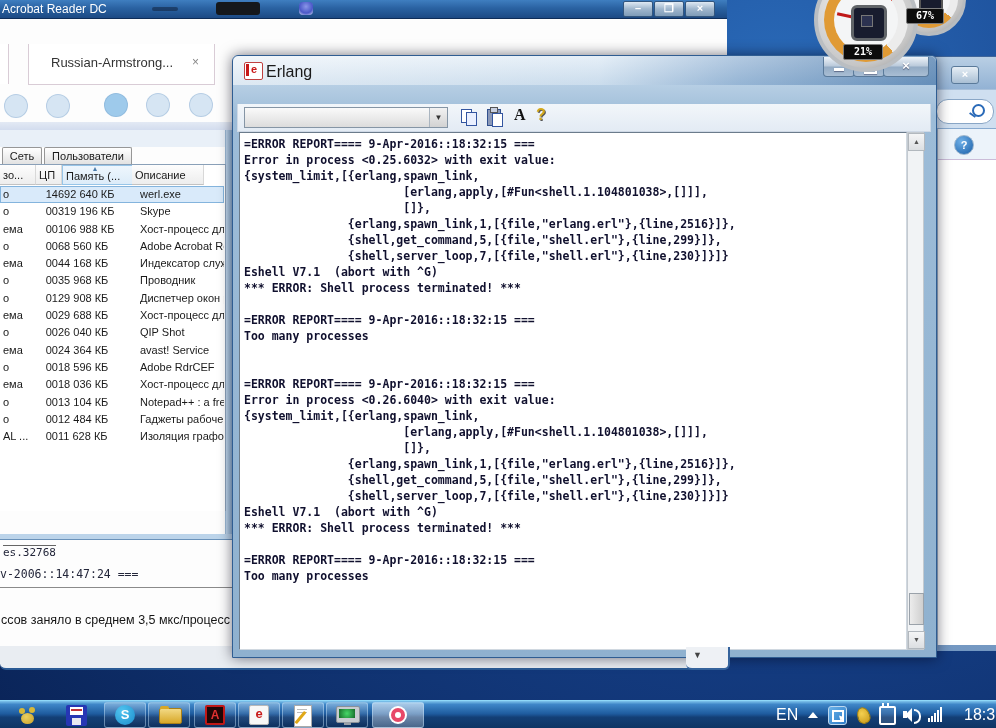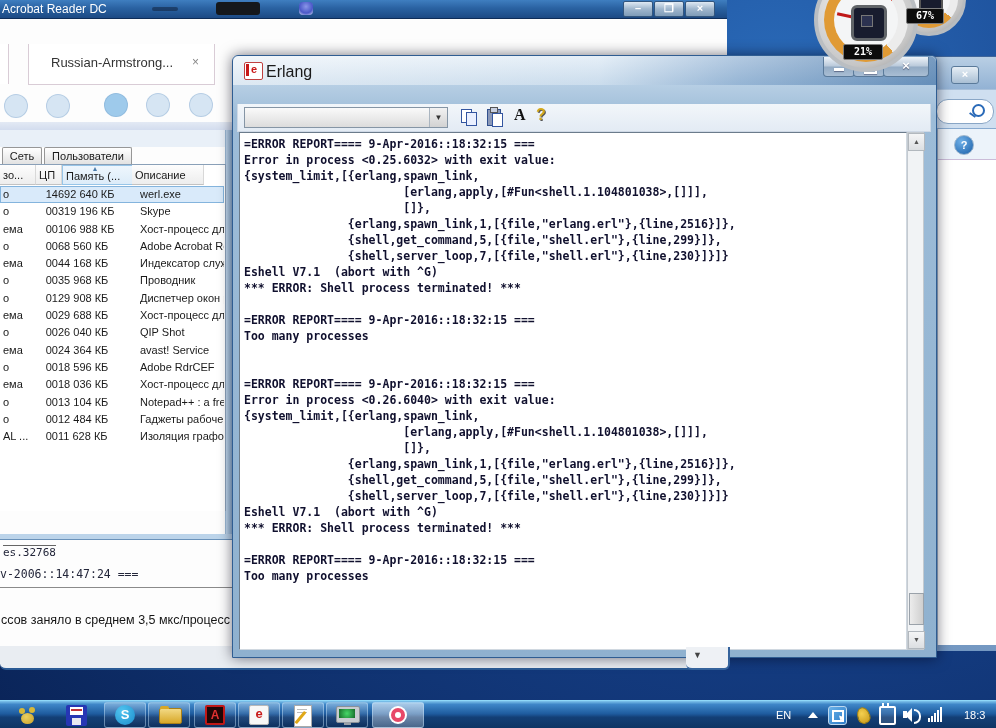--- a/index.html
+++ b/index.html
@@ -116,21 +116,21 @@
   .needle{position:absolute;background:#c01818;}
 
   
   .taskbar{left:0;top:700px;width:996px;height:28px;
     background:linear-gradient(180deg,#7fc4ec 0%,#3f86c8 12%,#1e5b9e 46%,#133f76 58%,#0d3362 100%);
     border-top:1px solid #8fd8f8;}
   .tb-btn{position:absolute;top:1px;width:42px;height:26px;border-radius:3px;
     background:linear-gradient(180deg,rgba(255,255,255,0.30),rgba(255,255,255,0.08) 50%,rgba(0,0,30,0.10));
     border:1px solid rgba(200,230,255,0.45);box-sizing:border-box;}
   .tb-btn.pressed{background:linear-gradient(180deg,rgba(255,255,255,0.55),rgba(255,255,255,0.25));}
-  .tray-txt{color:#fff;font-size:11px;line-height:28px;}
+  .tray-txt{color:#fff;font-size:16px;line-height:28px;}
   .sig-bar{display:inline-block;width:2px;background:#fff;margin-right:1px;vertical-align:bottom;}
 </style>
 </head>
 <body>
 
 <div id="stage" class="nosel">
 
   <div class="abs" style="left:0;top:0;width:727px;height:668px;z-index:10;">
     <div class="abs acro-titlebar">
       <span class="abs" style="left:2px;top:0;">Acrobat Reader DC</span>

